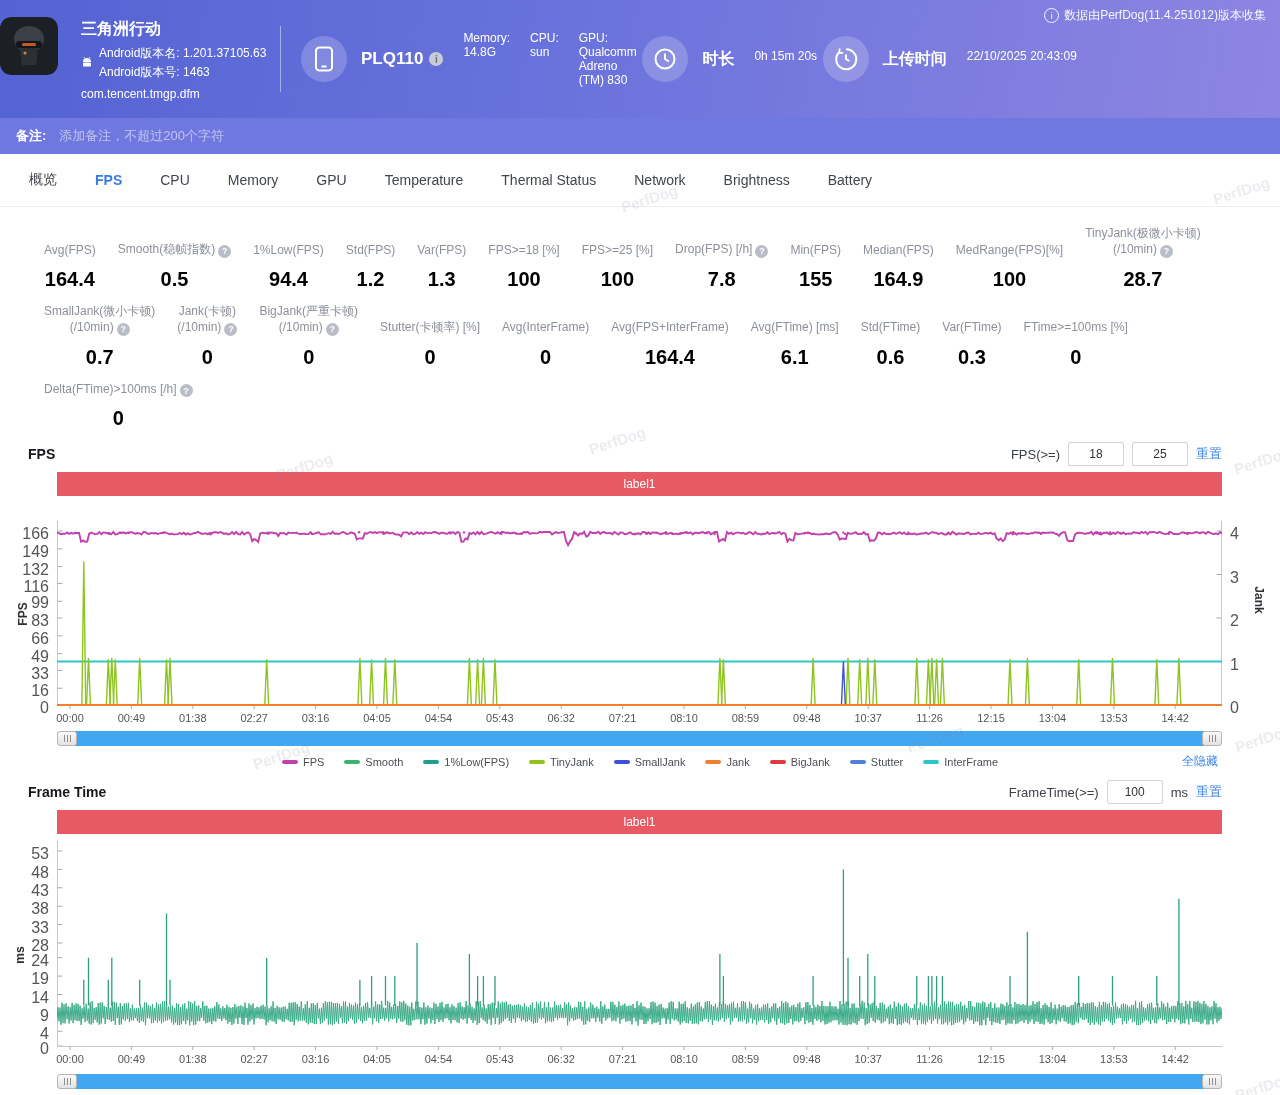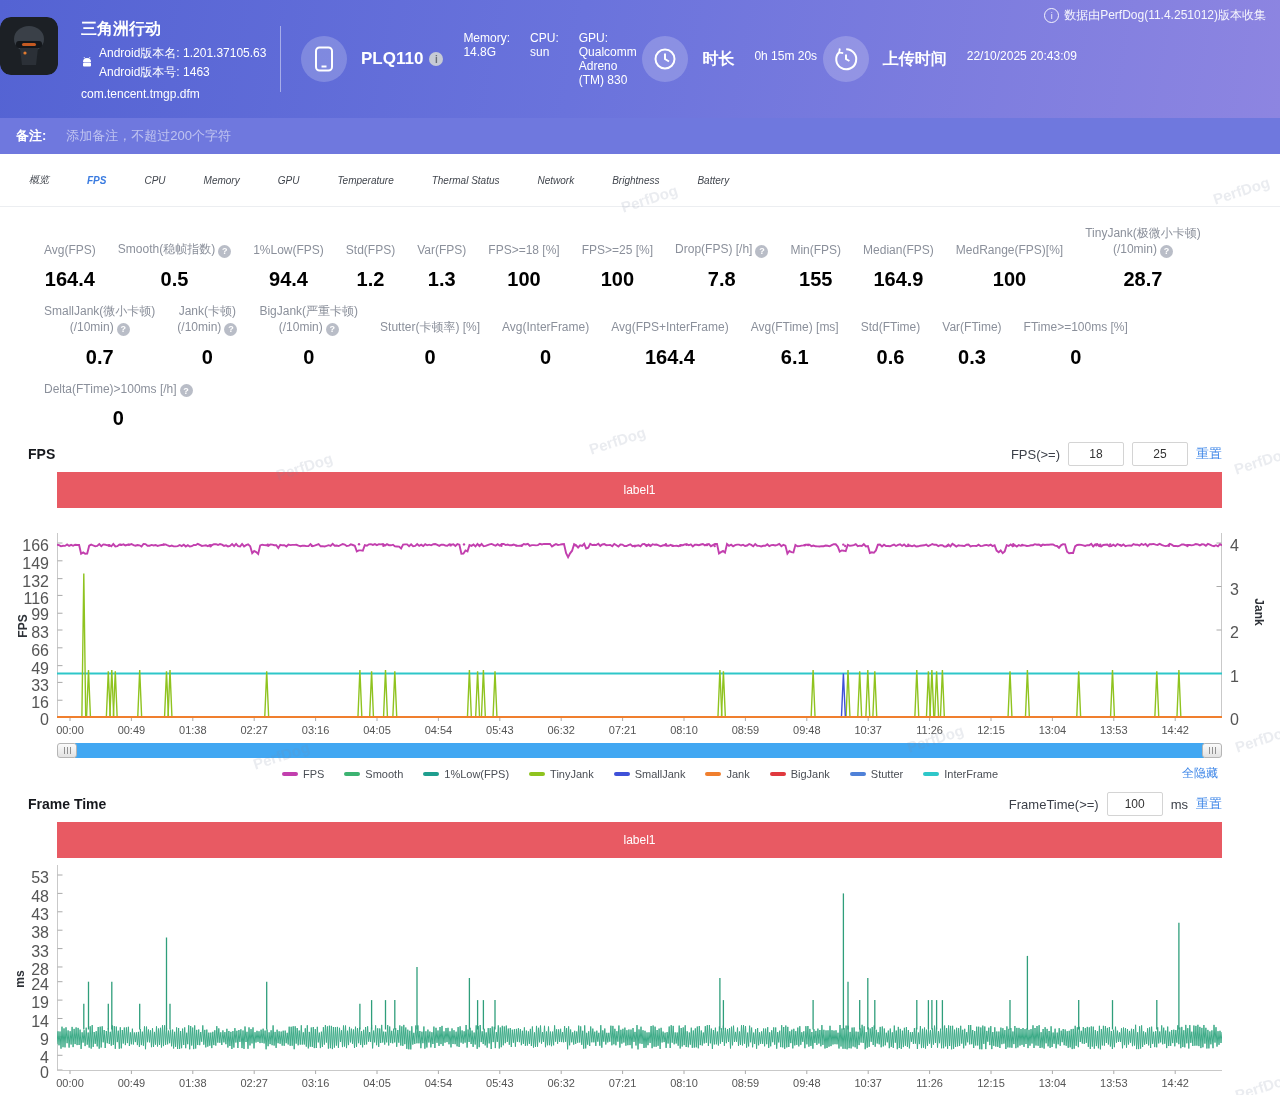--- a/index.html
+++ b/index.html
@@ -27,45 +27,45 @@
   .hsec.duration{flex:0 0 186px;justify-content:center;}
   .dev-name-row{display:flex;align-items:center;gap:6px;font-size:17px;font-weight:bold;}
   .info-dot{width:14px;height:14px;border-radius:50%;background:#c7cbd5;color:#6a6f7a;font-size:10px;
             font-weight:bold;display:flex;align-items:center;justify-content:center;font-style:normal;}
   .collect-note{position:absolute;top:7px;right:14px;font-size:12px;color:rgba(255,255,255,0.92);
                 display:flex;align-items:center;gap:5px;}
   .collect-note .ci{width:13px;height:13px;border-radius:50%;border:1px solid rgba(255,255,255,0.9);
                 font-size:9px;display:flex;align-items:center;justify-content:center;}
   
   .note-bar{height:36px;background:#6f78de;display:flex;align-items:center;padding-left:16px;
-            font-size:13px;color:#fff;gap:20px;}
+            font-size:13px;color:#fff;gap:13px;}
   .note-label{font-weight:bold;}
   .note-input{flex:1;height:100%;display:flex;align-items:center;cursor:text;}
   .note-ph{color:rgba(255,255,255,0.55);}
   
   .tab-bar{height:52px;display:flex;align-items:center;padding-left:10px;border-bottom:1px solid #eceef1;background:#fff;}
-  .tab{padding:0 19px;font-size:10px;color:#40454d;cursor:pointer;font-style:italic;}
+  .tab{padding:0 19px;font-size:14px;color:#40454d;cursor:pointer;}
   .tab.active{color:#3a7be0;font-weight:bold;}
   
   .stats{padding:18px 0 0 44px;}
   .stat-row{display:flex;gap:22px;margin-bottom:12px;align-items:flex-end;}
   .stat{display:flex;flex-direction:column;text-align:center;}
   .stat-lbl{white-space:pre-line;font-size:12px;color:#8b909b;line-height:1.35;}
   .stat-val{font-size:20px;font-weight:bold;color:#000000;margin-top:10px;}
   .help{display:inline-flex;width:13px;height:13px;border-radius:50%;background:#b9bdc7;color:#fff;
         font-size:9px;font-weight:bold;align-items:center;justify-content:center;margin-left:3px;
         vertical-align:-1px;cursor:pointer;}
   
   .sec-head{display:flex;justify-content:space-between;align-items:center;padding:0 58px 6px 28px;margin-top:8px;}
   .sec-title{font-size:14px;font-weight:bold;color:#16181d;}
   .sec-controls{display:flex;align-items:center;gap:8px;font-size:13px;color:#3c4049;}
   .thr-input{width:50px;height:20px;border:1px solid #d4d4d4;text-align:center;font-size:12px;color:#333;
              border-radius:2px;background:#fff;box-sizing:content-box;}
   .link{color:#3d86e8;font-size:13px;cursor:pointer;text-decoration:none;}
-  .label-bar{margin:0 58px 4px 57px;height:36px;background:#e85a63;color:#fff;font-size:12px;
+  .label-bar{margin:0 58px 4px 57px;height:24px;background:#e85a63;color:#fff;font-size:12px;
              display:flex;align-items:center;justify-content:center;}
   .chart-wrap{position:relative;margin:0 58px 0 57px;}
   .chart-wrap svg{position:absolute;top:0;left:0;}
   .axis-name{position:absolute;font-size:12px;font-weight:bold;color:#2e3238;white-space:nowrap;}
   .axis-name.l{left:-46px;top:50%;transform:translateY(-50%) rotate(-90deg);}
   .axis-name.r{right:-50px;top:44%;transform:translateY(-50%) rotate(90deg);}
   .ytick{position:absolute;font-size:16px;color:#555;}
   .ytick.l{left:-50px;width:42px;text-align:right;}
   .ytick.r{right:-44px;width:36px;text-align:left;}
   .xtick{position:absolute;font-size:11px;color:#555;width:52px;text-align:center;}

